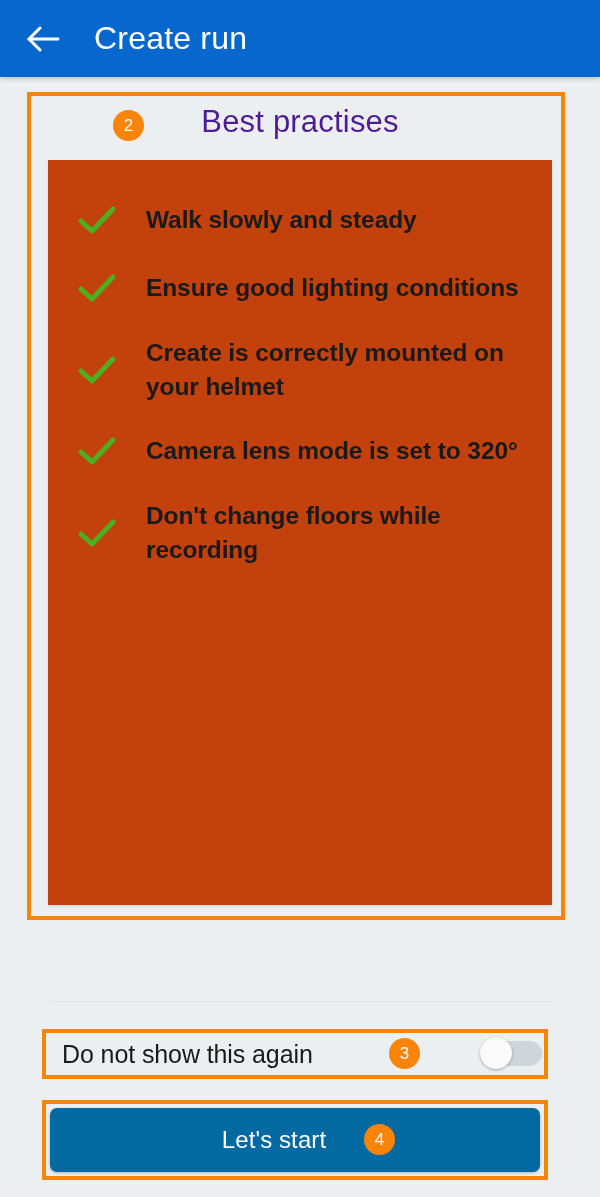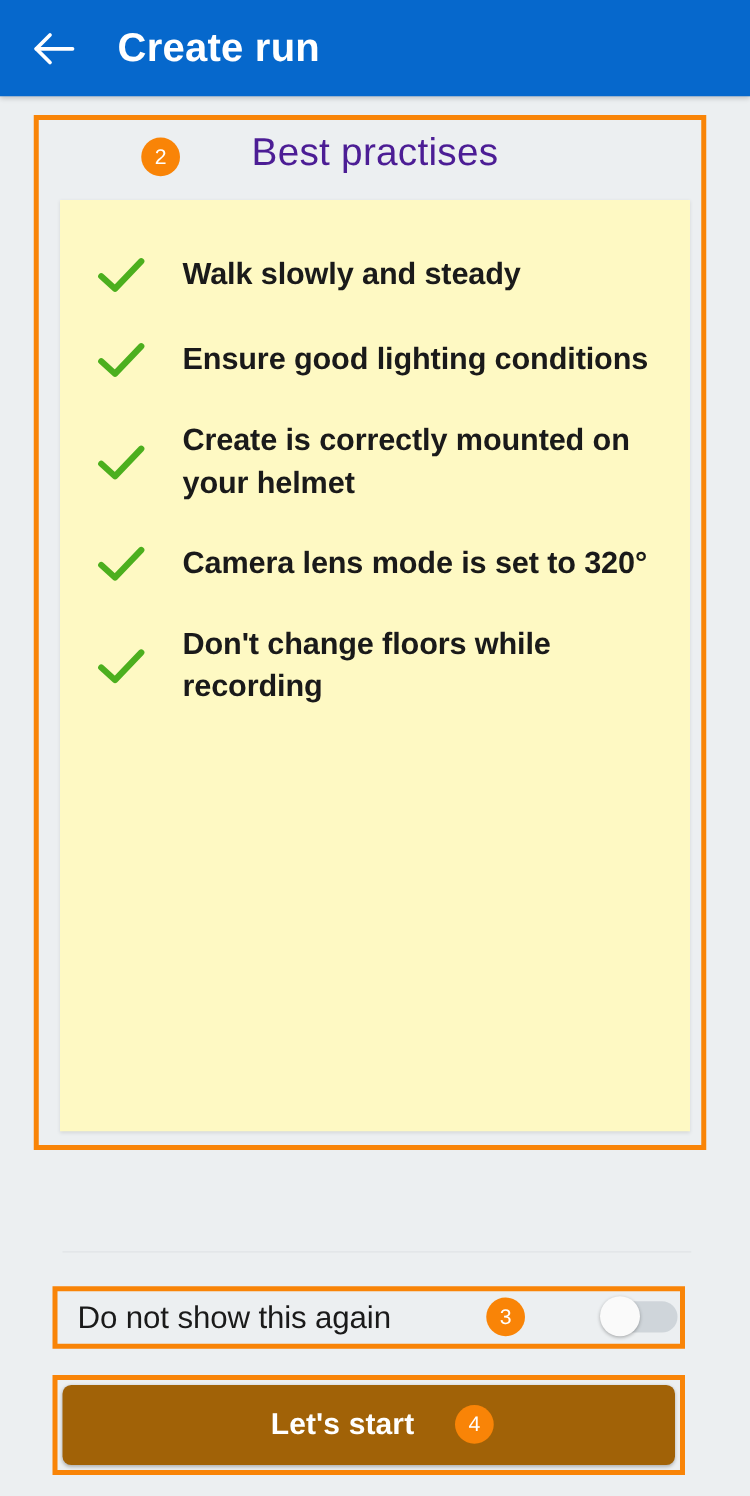--- a/index.html
+++ b/index.html
@@ -31,21 +31,21 @@
   .back-btn {
     width: 64px; height: 64px;
     margin-left: 12px;
     display: flex; align-items: center; justify-content: center;
     cursor: pointer;
   }
   .back-btn svg { display: block; }
   .appbar-title {
     color: #ffffff;
     font-size: 32px;
-    font-weight: bold;
+    font-weight: normal;
     letter-spacing: 0.2px;
     margin-left: 18px;
     white-space: nowrap;
   }
 
   
   .anno {
     position: absolute;
     border: 4px solid #f98407;
     background: transparent;
@@ -84,21 +84,21 @@
     font-weight: normal;
     color: #4c1d95;
     letter-spacing: 0.2px;
   }
 
   
   .card {
     position: absolute;
     left: 48px; top: 160px;
     width: 504px; height: 745px;
-    background: #fef9c3;
+    background: #c2410c;
     box-shadow: 0 1px 3px rgba(0,0,0,0.10);
     padding: 26px 0 0 0;
   }
   .check-row {
     display: flex;
     align-items: center;
     min-height: 68px;
     padding: 14px 22px 14px 0;
   }
   .check-icon {
@@ -160,27 +160,27 @@
     border-radius: 50%;
     background: #fafafa;
     box-shadow: 0 1px 3px rgba(0,0,0,0.30);
   }
 
   
   .start-button {
     position: absolute;
     left: 50px; top: 1108px;
     width: 490px; height: 64px;
-    background: #a16207;
+    background: #0369a1;
     border: none;
     border-radius: 7px;
     color: #ffffff;
     font-family: "Liberation Sans", sans-serif;
     font-size: 24px;
-    font-weight: bold;
+    font-weight: normal;
     letter-spacing: 0.1px;
     cursor: pointer;
     box-shadow: 0 1px 3px rgba(0,0,0,0.25);
     display: flex;
     align-items: center;
     justify-content: center;
     padding-right: 42px;
   }
 </style>
 </head>

